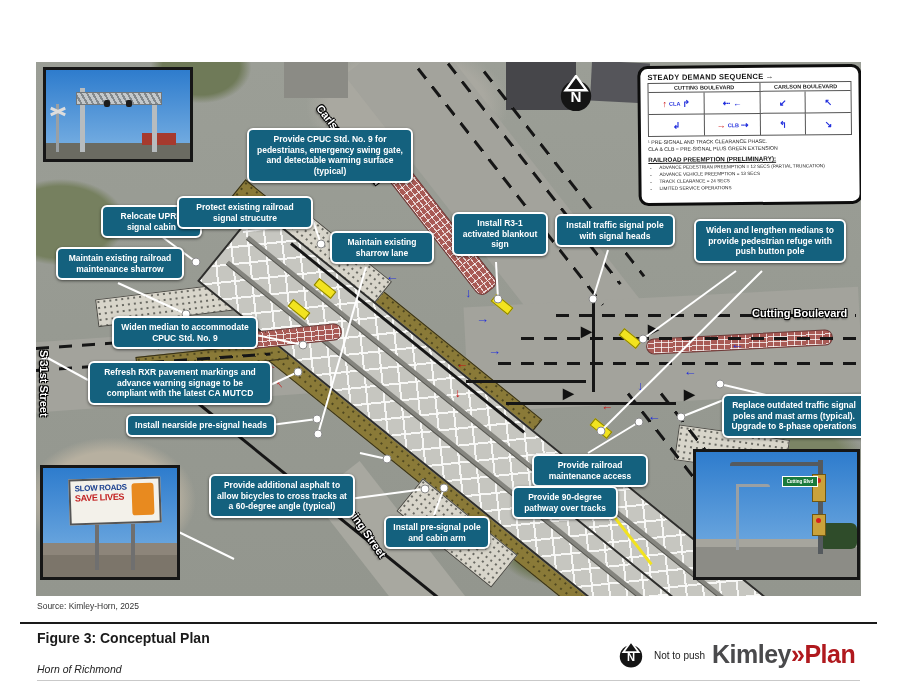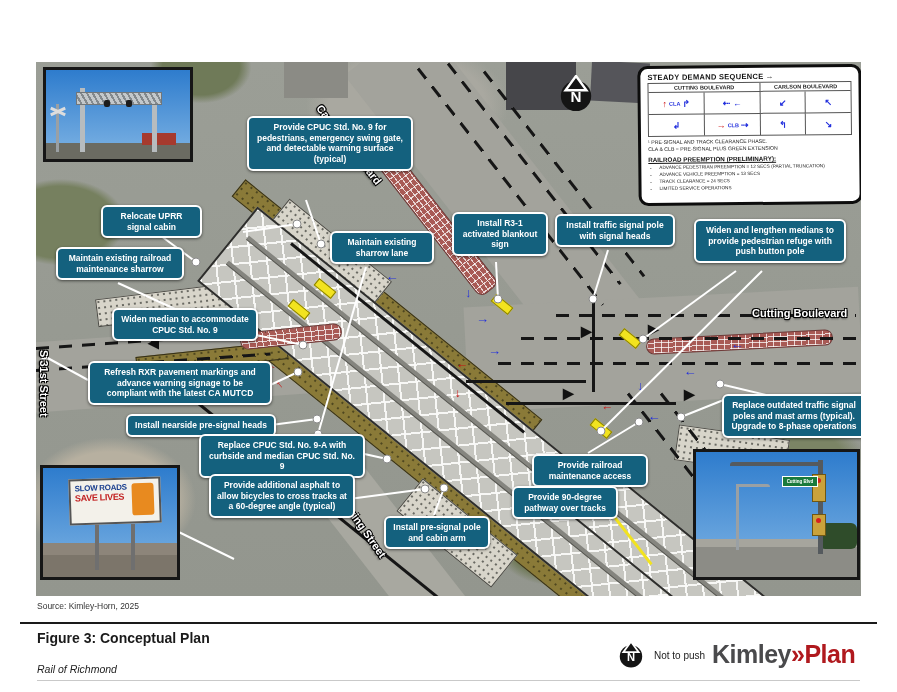--- a/index.html
+++ b/index.html
@@ -321,42 +321,42 @@
         <div style="position:absolute;left:3px;top:3px;width:5px;height:5px;border-radius:50%;background:#d42020;"></div>
       </div>
       <div class="abs" style="left:116px;top:62px;width:12px;height:20px;background:#caa23c;border:1px solid #6e5714;">
         <div style="position:absolute;left:3px;top:3px;width:5px;height:5px;border-radius:50%;background:#d42020;"></div>
       </div>
       <div class="abs" style="left:86px;top:24px;width:34px;height:9px;background:#1a7a3c;border:1px solid #fff;color:#fff;font-size:4.5px;font-weight:bold;text-align:center;line-height:9px;">Cutting Blvd</div>
       <div class="abs" style="left:40px;top:34px;width:3px;height:64px;background:#9aa0a4;"></div>
       <div class="abs" style="left:40px;top:32px;width:34px;height:3px;background:#9aa0a4;border-radius:0 3px 0 0;"></div>
     </div>
 
-    <div class="co" style="left:211px;top:54px;width:150px;">Provide CPUC Std. No. 9 for pedestrians, emergency swing gate, and detectable warning surface (typical)</div>
+    <div class="co" style="left:211px;top:66px;width:150px;">Provide CPUC Std. No. 9 for pedestrians, emergency swing gate, and detectable warning surface (typical)</div>
     <div class="co" style="left:65px;top:143px;width:85px;">Relocate UPRR signal cabin</div>
+    <div class="co" style="left:141px;top:134px;width:120px;">Protect existing railroad signal strucutre</div>
     <div class="co" style="left:20px;top:185px;width:112px;">Maintain existing railroad maintenance sharrow</div>
     <div class="co" style="left:294px;top:169px;width:88px;">Maintain existing sharrow lane</div>
     <div class="co" style="left:416px;top:150px;width:80px;">Install R3-1 activated blankout sign</div>
     <div class="co" style="left:658px;top:157px;width:136px;">Widen and lengthen medians to provide pedestrian refuge with push button pole</div>
     <div class="co" style="left:519px;top:152px;width:104px;">Install traffic signal pole with signal heads</div>
-    <div class="co" style="left:76px;top:246px;width:130px;">Widen median to accommodate CPUC Std. No. 9</div>
+    <div class="co" style="left:76px;top:254px;width:130px;">Widen median to accommodate CPUC Std. No. 9</div>
     <div class="co" style="left:52px;top:299px;width:168px;">Refresh RXR pavement markings and advance warning signage to be compliant with the latest CA MUTCD</div>
     <div class="co" style="left:90px;top:352px;width:134px;">Install nearside pre-signal heads</div>
-    <div class="co" style="left:163px;top:372px;width:150px;">Replace CPUC Std. No. 9-A with curbside and median CPUC Std. No. 9</div>
     <div class="co" style="left:173px;top:412px;width:130px;">Provide additional asphalt to allow bicycles to cross tracks at a 60-degree angle (typical)</div>
     <div class="co" style="left:348px;top:454px;width:90px;">Install pre-signal pole and cabin arm</div>
     <div class="co" style="left:496px;top:392px;width:100px;">Provide railroad maintenance access</div>
     <div class="co" style="left:476px;top:424px;width:90px;">Provide 90-degree pathway over tracks</div>
     <div class="co" style="left:686px;top:332px;width:128px;">Replace outdated traffic signal poles and mast arms (typical). Upgrade to 8-phase operations</div>
   </div>
 
   <div class="ftr-src">Source: Kimley-Horn, 2025</div>
   <div class="rule1"></div>
   <div class="ftr-title">Figure 3: Conceptual Plan</div>
-  <div class="ftr-city">Rail of Richmond</div>
+  <div class="ftr-city">Horn of Richmond</div>
   <div class="rule2"></div>
   <svg class="ftr-na" viewBox="0 0 40 40">
     <circle cx="20" cy="22" r="16" fill="#141414"></circle>
     <path d="M20 1 L31 16 L9 16 Z" fill="#141414" stroke="#fff" stroke-width="2.5"></path>
     <text x="20" y="28" font-size="16" fill="#fff" text-anchor="middle" font-weight="bold" font-family="Liberation Sans, sans-serif">N</text>
   </svg>
   <div class="ftr-scale">Not to push</div>
   <div class="logo">
     <span class="lk">Kimley</span><span class="lr">»Plan</span>
   </div>

